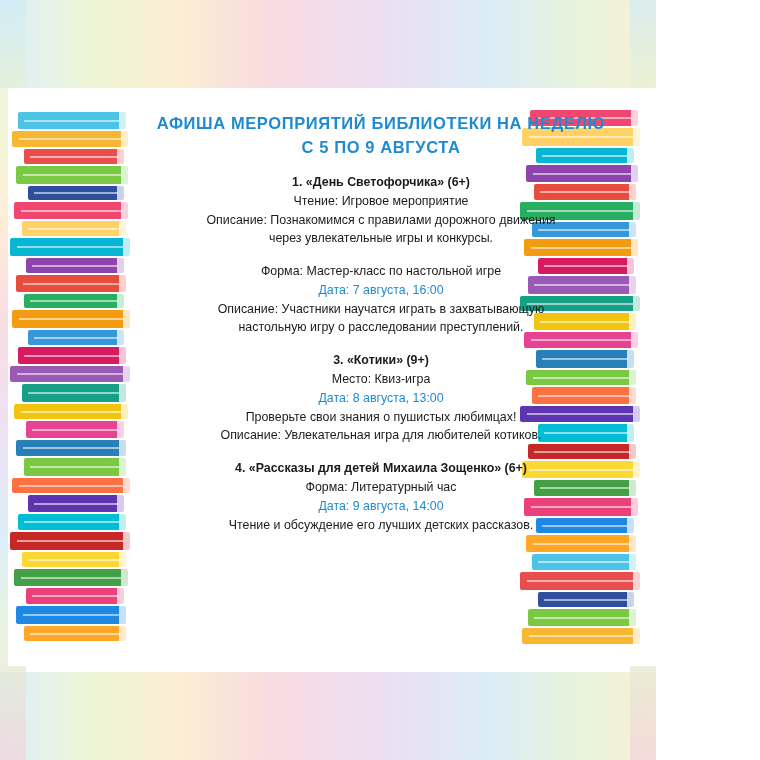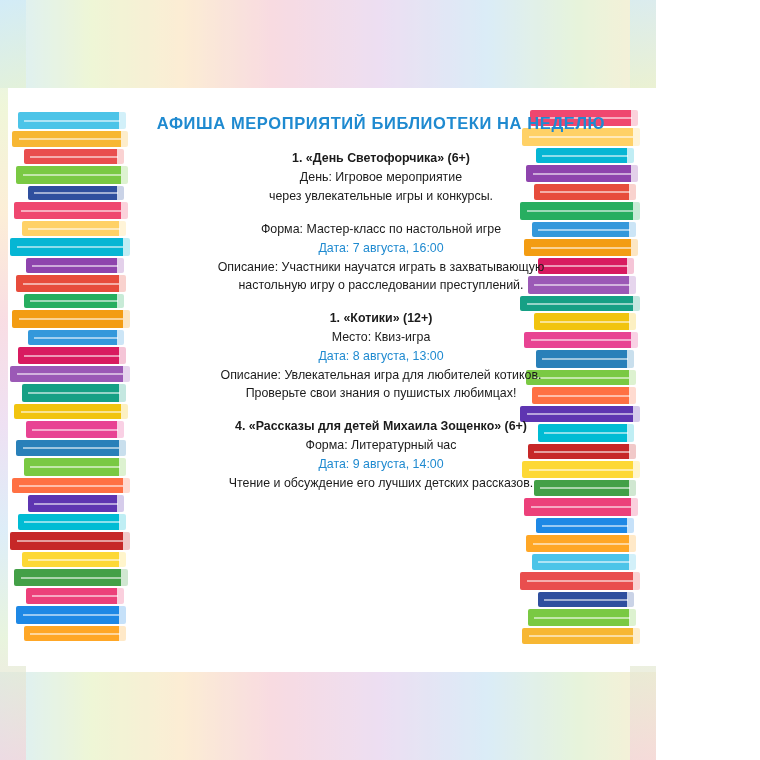--- a/index.html
+++ b/index.html
@@ -320,46 +320,48 @@
       </div>
     <div class="book edge" style="left:2px;  top:518px; width:118px; height:16px; background:#f7b733;">
         <i class="spine-line"></i>
       </div>
   </div>
 
   <div class="content">
 
     <h1 class="title">
       <span class="l1">АФИША МЕРОПРИЯТИЙ БИБЛИОТЕКИ НА НЕДЕЛЮ</span>
+      <span class="l2">С 5 ПО 9 АВГУСТА</span>
     </h1>
 
     <div class="event">
       <div class="name">1. «День Светофорчика» (6+)</div>
-      <div class="form">День: Игровое мероприятие</div>
+      <div class="form">Чтение: Игровое мероприятие</div>
       <div class="desc">
+        <span class="dline">Описание: Познакомимся с правилами дорожного движения</span>
         <span class="dline">через увлекательные игры и конкурсы.</span>
       </div>
     </div>
 
     <div class="event">
       <div class="form">Форма: Мастер-класс по настольной игре</div>
       <div class="date">Дата: 7 августа, 16:00</div>
       <div class="desc">
         <span class="dline">Описание: Участники научатся играть в захватывающую</span>
         <span class="dline">настольную игру о расследовании преступлений.</span>
       </div>
     </div>
 
     <div class="event">
-      <div class="name">1. «Котики» (12+)</div>
+      <div class="name">3. «Котики» (9+)</div>
       <div class="form">Место: Квиз-игра</div>
       <div class="date">Дата: 8 августа, 13:00</div>
       <div class="desc">
+        <span class="dline">Проверьте свои знания о пушистых любимцах!</span>
         <span class="dline">Описание: Увлекательная игра для любителей котиков.</span>
-        <span class="dline">Проверьте свои знания о пушистых любимцах!</span>
       </div>
     </div>
 
     <div class="event">
       <div class="name">4. «Рассказы для детей Михаила Зощенко» (6+)</div>
       <div class="form">Форма: Литературный час</div>
       <div class="date">Дата: 9 августа, 14:00</div>
       <div class="desc">
         <span class="dline">Чтение и обсуждение его лучших детских рассказов.</span>
       </div>

